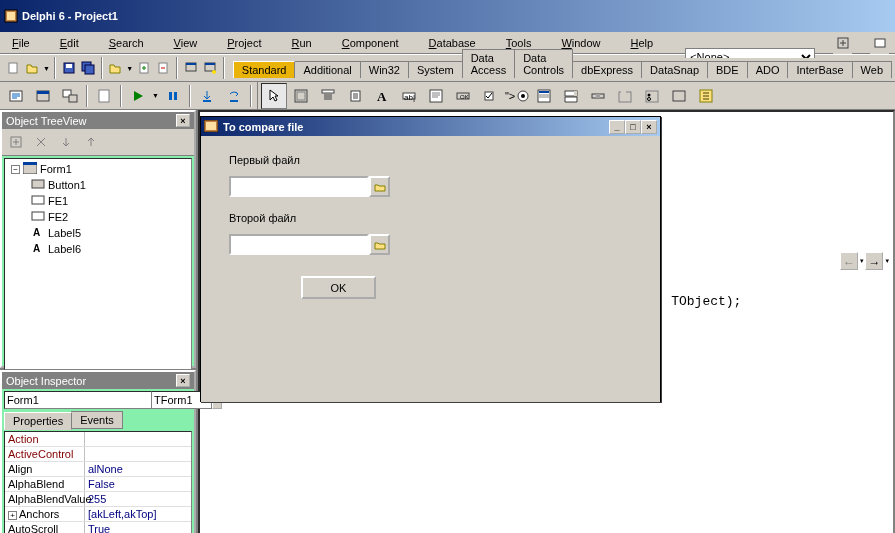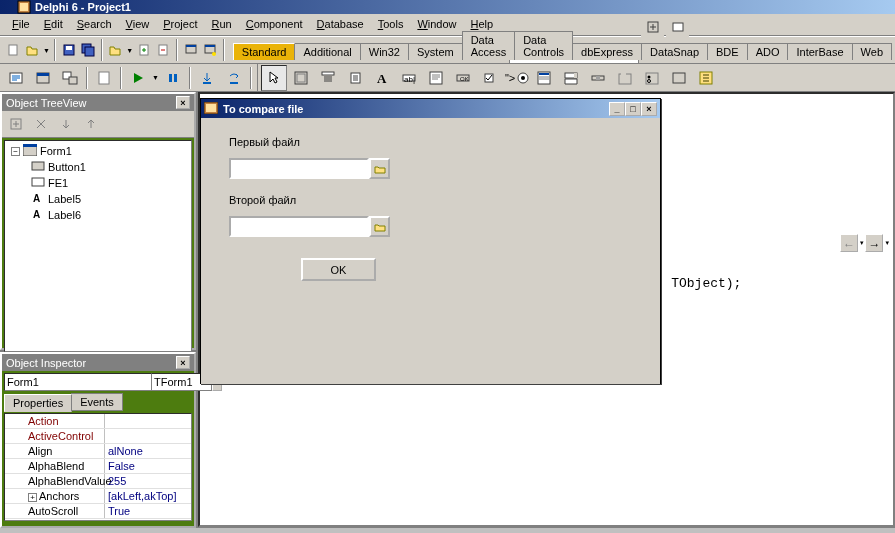--- a/index.html
+++ b/index.html
@@ -1,56 +1,56 @@
 <!DOCTYPE html>
 <html><head>
 <meta charset="utf-8">
 <style>
 * { box-sizing: border-box; margin: 0; padding: 0; }
 body { font-family: "MS Sans Serif", Tahoma, sans-serif; font-size: 11px; background: #c0c0c0; width: 895px; height: 533px; overflow: hidden; position: relative; }
-.titlebar { background: linear-gradient(to right, #0a246a, #a6caf0); height: 14px; display: flex; align-items: center; padding: 0 16px; color: #fff; font-weight: bold; }
+.titlebar { background: linear-gradient(to right, #0a246a, #a6caf0); height: 32px; display: flex; align-items: center; padding: 0 3px; color: #fff; font-weight: bold; }
 .titlebar .icon { width: 16px; height: 16px; margin-right: 3px; display: inline-flex; align-items: center; justify-content: center; }
-.menubar { background: #d4d0c8; padding: 2px 6px; display: flex; gap: 2px; border-bottom: 1px solid #808080; height: 22px; }
+.menubar { background: #d4d0c8; padding: 2px 6px; display: flex; gap: 18px; align-items: center; border-bottom: 1px solid #808080; height: 22px; }
 .menubar .menu-item { padding: 2px 6px; cursor: default; }
 .menubar .menu-item u { text-decoration: underline; }
 .menubar .dropdown { margin-left: 8px; }
 .menubar select { font-size: 11px; background: #fff; border: 1px solid #808080; width: 130px; height: 19px; margin-top: 29px; }
 .toolbar { background: #d4d0c8; display: flex; align-items: center; height: 28px; border-top: 1px solid #fff; border-bottom: 1px solid #808080; padding: 0 4px; gap: 2px; }
 .tb-btn { width: 23px; height: 22px; border: 1px solid #d4d0c8; display: inline-flex; align-items: center; justify-content: center; background: #d4d0c8; }
 .tb-sep { width: 2px; height: 22px; border-left: 1px solid #808080; border-right: 1px solid #fff; margin: 0 2px; }
 .tabstrip { display: flex; background: #d4d0c8; margin-left: 4px; height: 20px; align-items: flex-end; }
 .tab { padding: 2px 8px; border: 1px solid #808080; border-bottom: none; background: #d4d0c8; font-size: 11px; margin-right: -1px; cursor: default; position: relative; }
 .tab.active { background: #eab308; border-top: 1px solid #fff; border-left: 1px solid #fff; z-index: 2; }
 .palette-row { display: flex; background: #d4d0c8; height: 28px; border-bottom: 1px solid #808080; }
 .palette-left { display: flex; align-items: center; padding: 0 3px; gap: 1px; }
 .palette-right { display: flex; align-items: center; padding: 0 3px; gap: 1px; border-left: 1px solid #808080; }
 .pal-btn { width: 26px; height: 26px; border: 1px solid #d4d0c8; display: inline-flex; align-items: center; justify-content: center; }
 .pal-btn.active { border: 1px inset #808080; background: #e8e8e8; }
 .workspace { position: relative; height: 436px; background: #808080; }
-.panel { position: absolute; background: #4d7c0f; border: 2px outset #fff; }
+.panel { position: absolute; background: #86efac; border: 2px outset #fff; }
 .panel-title { background: #808080; color: #fff; padding: 2px 4px; display: flex; justify-content: space-between; align-items: center; font-size: 11px; height: 17px; }
 .close-btn { width: 14px; height: 13px; background: #d4d0c8; border: 1px outset #fff; font-size: 9px; display: inline-flex; align-items: center; justify-content: center; color: #000; font-weight: bold; cursor: default; }
 
 .treeview { left: 0; top: 0; width: 196px; height: 258px; }
 .tv-toolbar { background: #d4d0c8; padding: 2px; display: flex; gap: 2px; border-bottom: 1px solid #808080; }
 .tv-body { background: #fff; margin: 2px; border: 1px inset #808080; height: 212px; overflow: auto; padding: 2px; }
 .tree-node { padding: 1px 0 1px 4px; display: flex; align-items: center; gap: 3px; }
 .tree-node.child { padding-left: 24px; }
 .tree-icon { width: 14px; height: 14px; display: inline-block; }
 .expander { width: 9px; height: 9px; border: 1px solid #808080; background: #fff; font-size: 8px; line-height: 7px; text-align: center; display: inline-block; }
 
 .inspector { left: 0; top: 260px; width: 196px; height: 176px; }
 .insp-combo { margin: 2px; display: flex; }
 .insp-combo input { flex: 1; font-size: 11px; border: 1px inset #808080; padding: 1px 2px; background: #fff; }
 .insp-combo .dd { width: 15px; border: 1px outset #fff; background: #d4d0c8; text-align: center; font-size: 8px; }
 .insp-tabs { display: flex; margin: 0 2px; }
 .insp-tab { padding: 2px 8px; border: 1px solid #808080; background: #d4d0c8; font-size: 11px; margin-right: -1px; }
 .insp-tab.active { border-bottom: 1px solid #d4d0c8; border-top: 1px solid #fff; border-left: 1px solid #fff; position: relative; top: 1px; }
 .insp-grid { margin: 2px; border: 1px inset #808080; background: #fff; height: 108px; overflow: hidden; }
-.insp-row { display: flex; border-bottom: 1px solid #e0e0e0; font-size: 11px; padding-left: 20px; }
+.insp-row { display: flex; border-bottom: 1px solid #e0e0e0; font-size: 11px; }
 .insp-row .pname { width: 80px; padding: 1px 3px; border-right: 1px solid #c0c0c0; }
 .insp-row .pval { flex: 1; padding: 1px 3px; color: #000080; }
 .insp-row.red .pname { color: #800000; }
 
 .editor { position: absolute; left: 198px; top: 0; right: 0; height: 435px; background: #fff; border: 2px inset #808080; }
 .editor-nav { position: absolute; top: 140px; right: 4px; display: flex; gap: 2px; }
 .nav-arrow { width: 18px; height: 18px; border: 1px outset #fff; background: #d4d0c8; display: inline-flex; align-items: center; justify-content: center; font-size: 12px; }
 .code-text { font-family: "Courier New", monospace; font-size: 13px; position: absolute; top: 182px; left: 440px; }
 
 .form-designer { position: absolute; left: 200px; top: 6px; width: 461px; height: 286px; background: #d4d0c8; border: 1px solid #000; box-shadow: 1px 1px 0 #404040; }
@@ -404,20 +404,28 @@
         <span class="tree-icon">
             <svg width="14" height="12">
               <rect x="1" y="2" width="12" height="8" fill="#fff" stroke="#404040"></rect>
             </svg>
           </span>
         <span>FE1</span>
       </div>
       <div class="tree-node child">
         <span class="tree-icon">
             <svg width="14" height="12">
+              <rect x="1" y="2" width="12" height="8" fill="#fff" stroke="#404040"></rect>
+            </svg>
+          </span>
+        <span>FE2</span>
+      </div>
+      <div class="tree-node child">
+        <span class="tree-icon">
+            <svg width="14" height="12">
               <text x="2" y="10" font-size="10" font-weight="bold">A</text>
             </svg>
           </span>
         <span>Label5</span>
       </div>
       <div class="tree-node child">
         <span class="tree-icon">
             <svg width="14" height="12">
               <text x="2" y="10" font-size="10" font-weight="bold">A</text>
             </svg>

